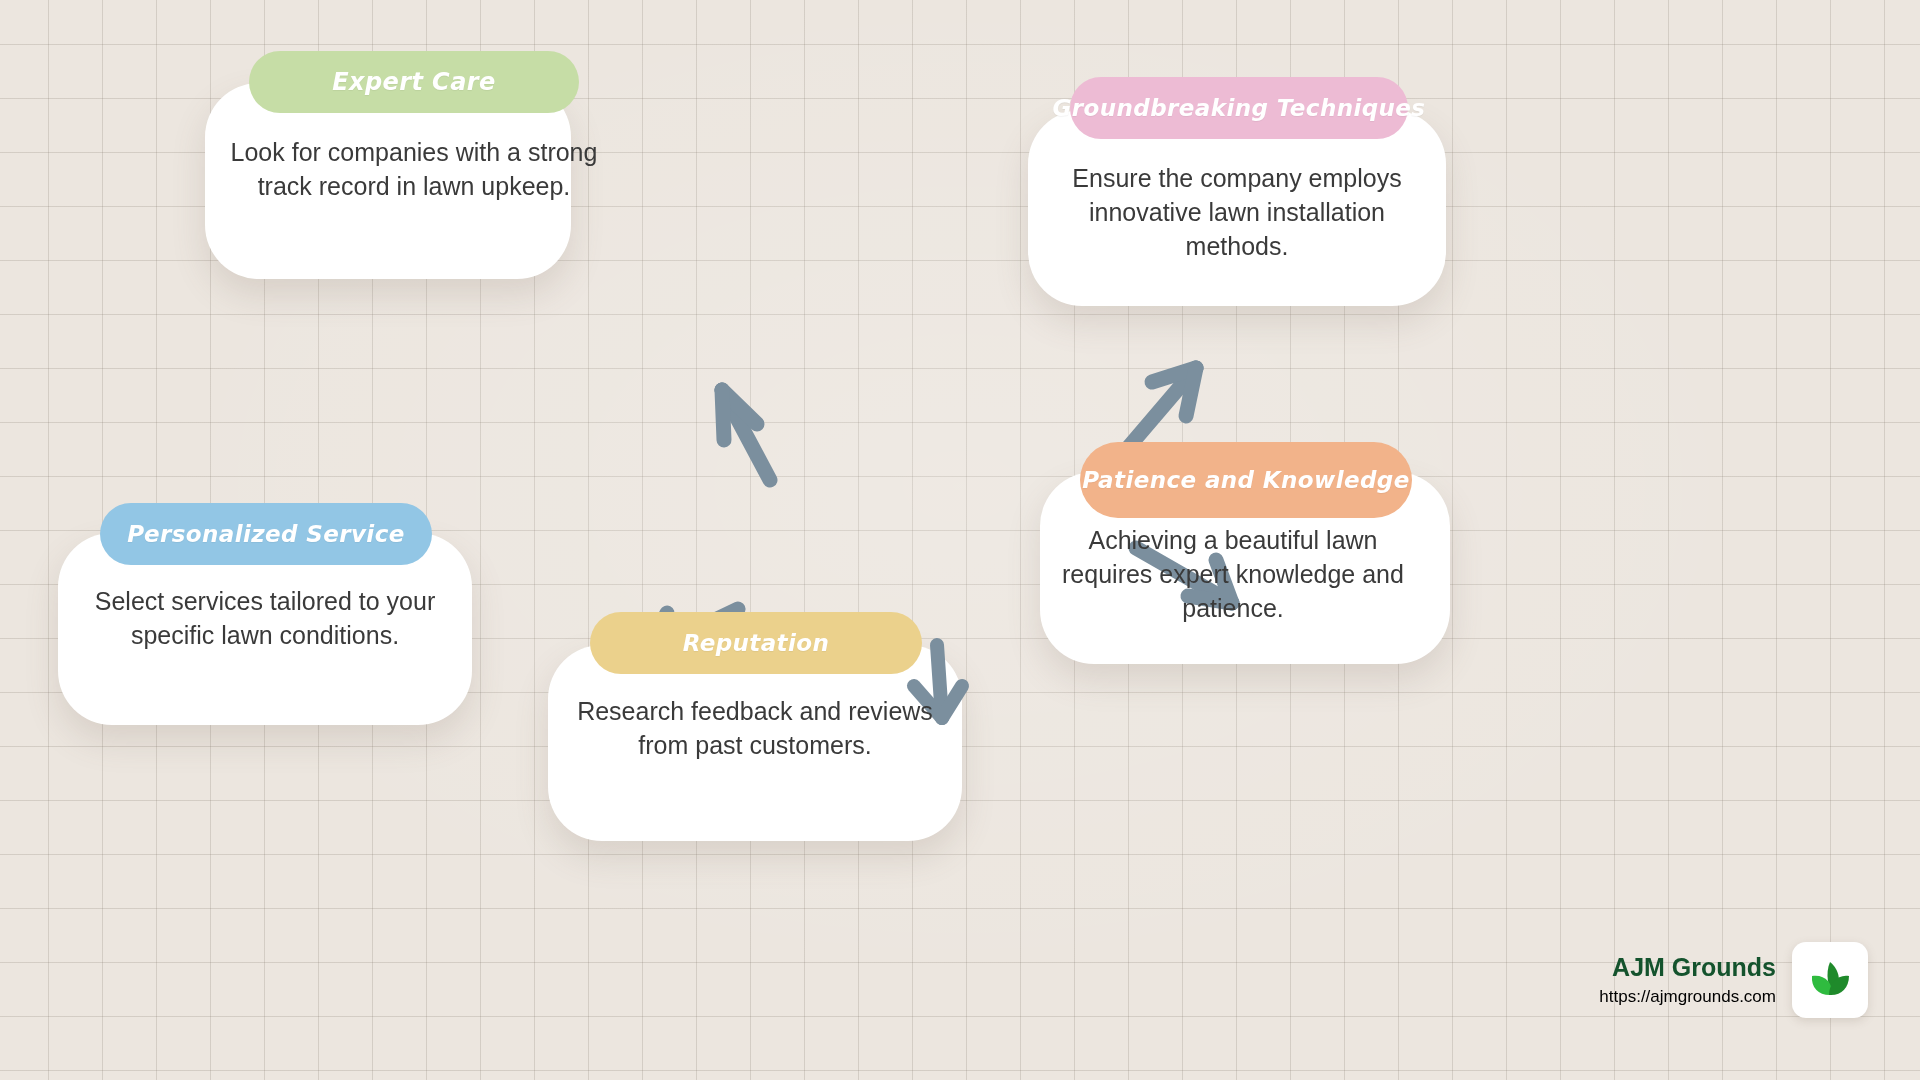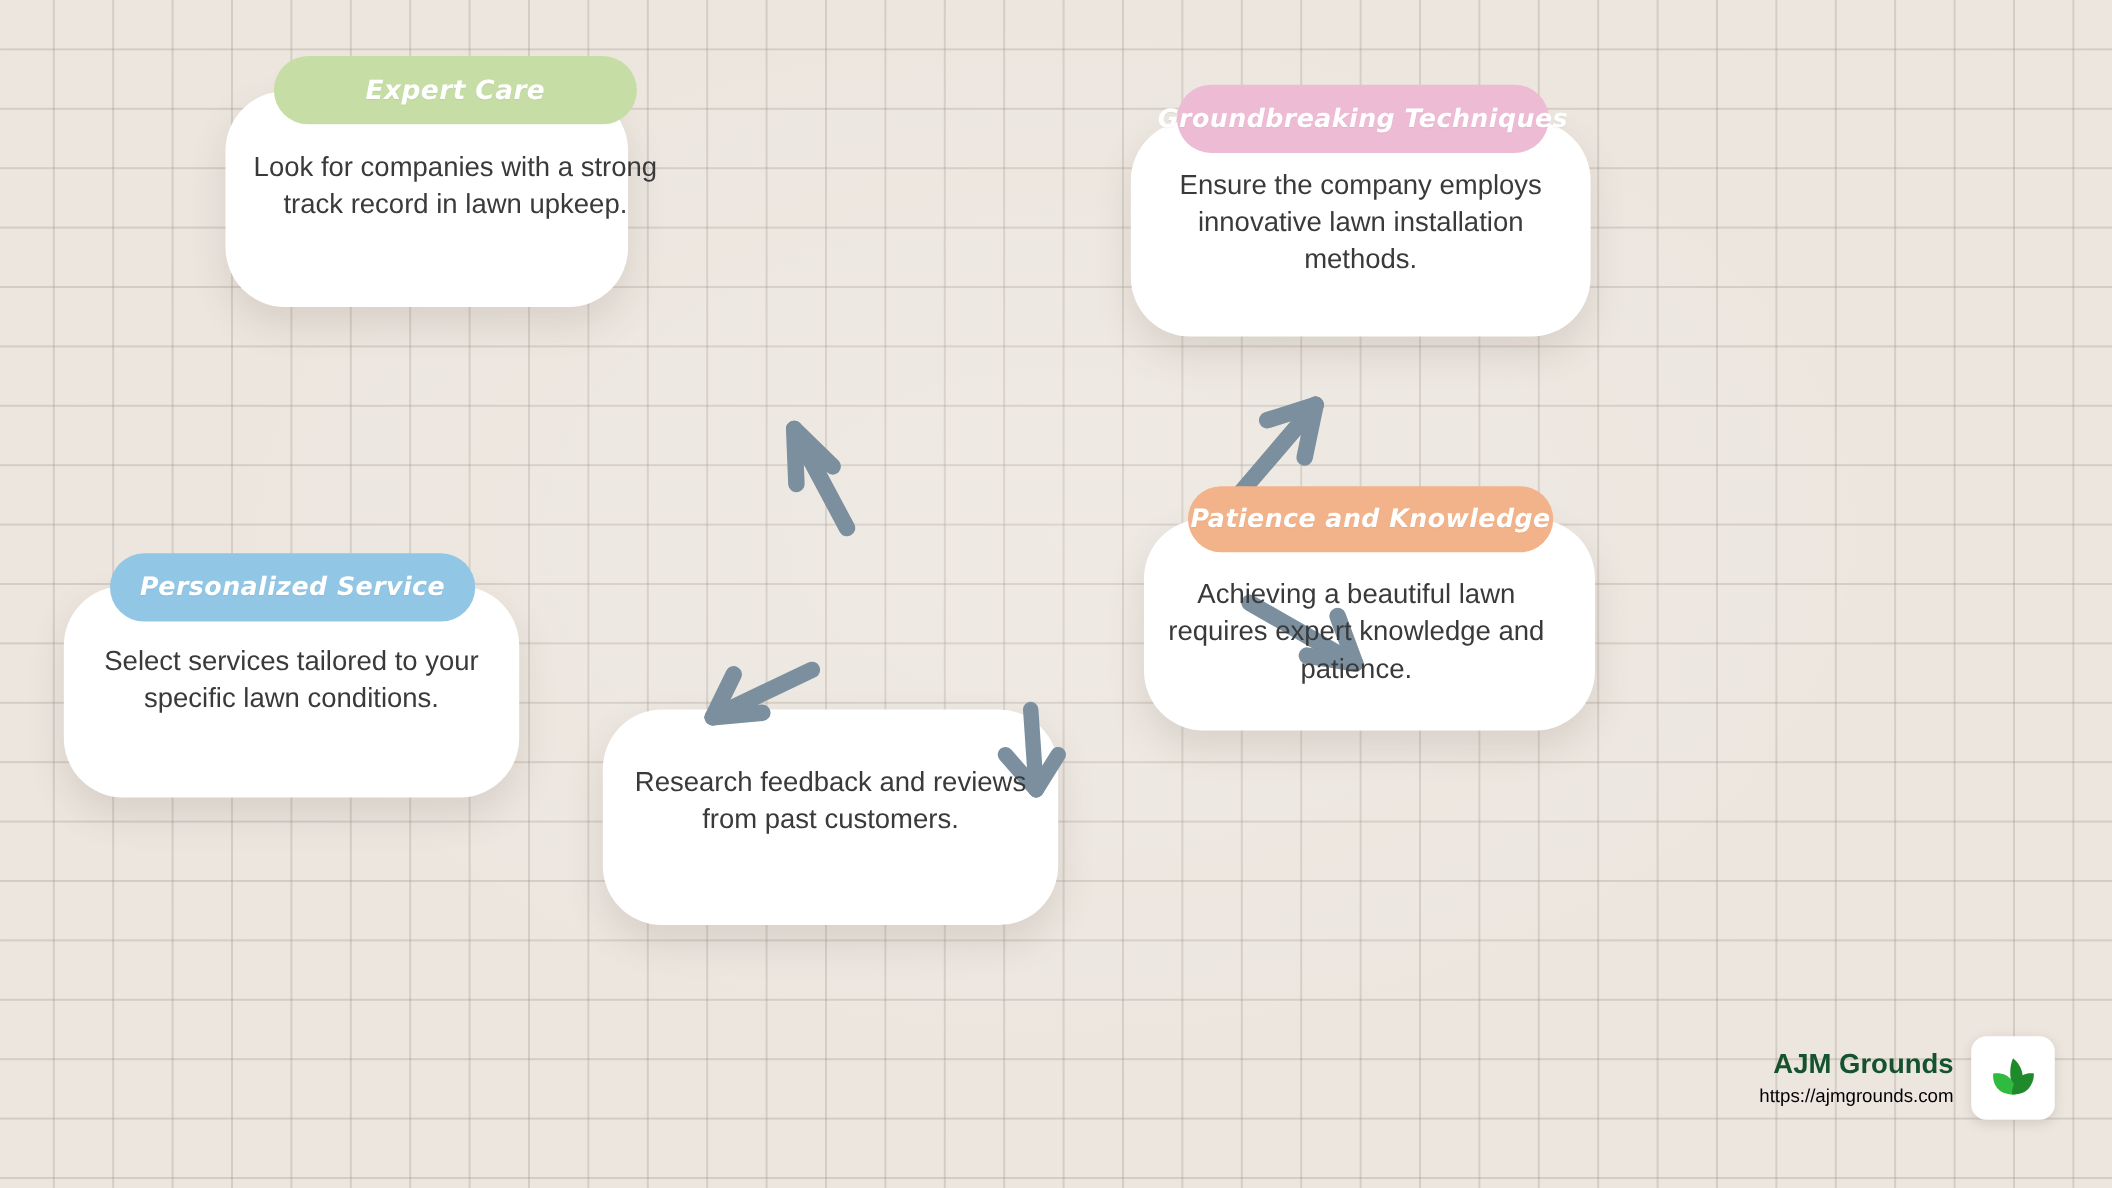--- a/index.html
+++ b/index.html
@@ -79,25 +79,25 @@
 
   
   
   #card-expert-care            { left: 205px; top: 83px; width: 366px; height: 196px; }
   #card-expert-care .card-header { left: 44px; top: -32px; width: 330px; height: 62px; font-size: 24px; background: #c6dda6; }
   #card-expert-care .card-text   { left: 22px; top: 53px; width: 374px; }
 
   
   #card-groundbreaking           { left: 992px; top: 110px; width: 418px; height: 196px; margin-left: 36px; }
   #card-groundbreaking .card-header { left: 42px; top: -33px; width: 338px; height: 62px; font-size: 23px; background: #edbbd4; }
-  #card-groundbreaking .card-text   { left: 22px; top: 42px; width: 374px; }
+  #card-groundbreaking .card-text   { left: 22px; top: 52px; width: 374px; }
 
   
   #card-patience                 { left: 1040px; top: 472px; width: 410px; height: 192px; }
-  #card-patience .card-header    { left: 40px; top: -30px; width: 332px; height: 60px; font-size: 23px; background: #f2b38a; }
+  #card-patience .card-header    { left: 40px; top: -30px; width: 332px; height: 76px; font-size: 23px; background: #f2b38a; }
   #card-patience .card-text      { left: 8px; top: 52px; width: 370px; }
 
   
   #card-personalized             { left: 58px; top: 533px; width: 414px; height: 192px; }
   #card-personalized .card-header { left: 42px; top: -30px; width: 332px; height: 62px; font-size: 23px; background: #92c6e5; }
   #card-personalized .card-text  { left: 20px; top: 52px; width: 374px; }
 
   
   #card-reputation               { left: 548px; top: 645px; width: 414px; height: 196px; }
   #card-reputation .card-header  { left: 42px; top: -33px; width: 332px; height: 62px; font-size: 23px; background: #ebd18c; }
@@ -236,20 +236,23 @@
   <div class="card" id="card-personalized">
     <div class="card-body"></div>
     <div class="card-header">
       <span>Personalized Service</span>
     </div>
     <div class="card-text">Select services tailored to your specific lawn conditions.</div>
   </div>
 
   <div class="card" id="card-reputation">
     <div class="card-body"></div>
+    <div class="card-header">
+      <span>Reputation</span>
+    </div>
     <div class="card-text">Research feedback and reviews from past customers.</div>
   </div>
 
 
   <div id="brand">
     <div id="brand-text">
       <div id="brand-name">AJM Grounds</div>
       <div id="brand-url">https://ajmgrounds.com</div>
     </div>
     <div id="brand-logo">

